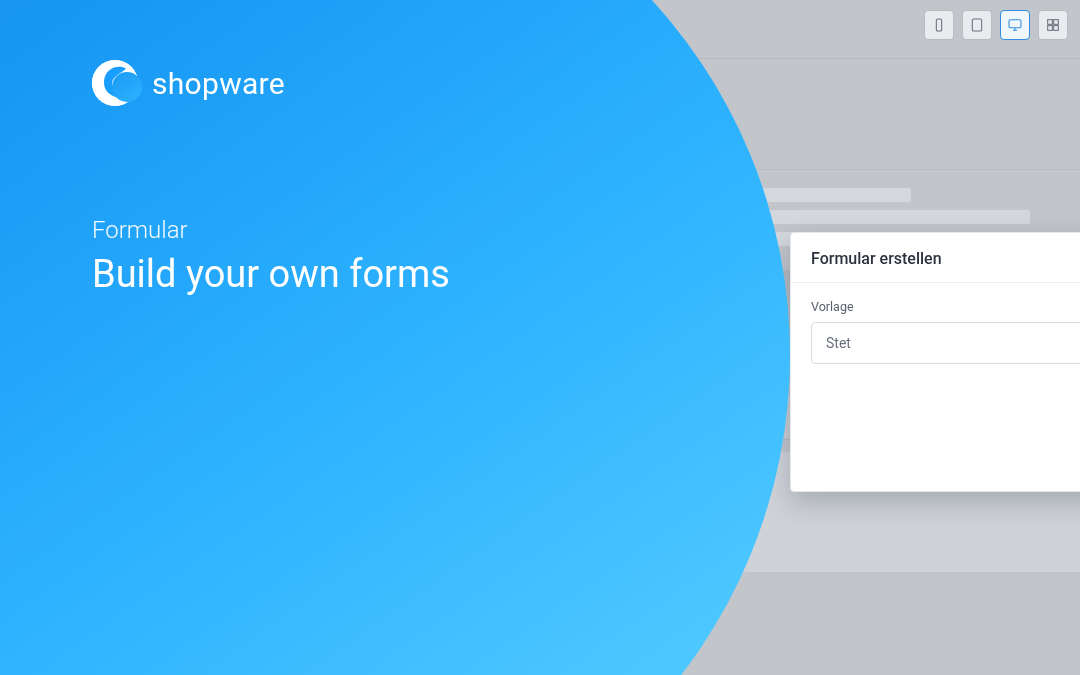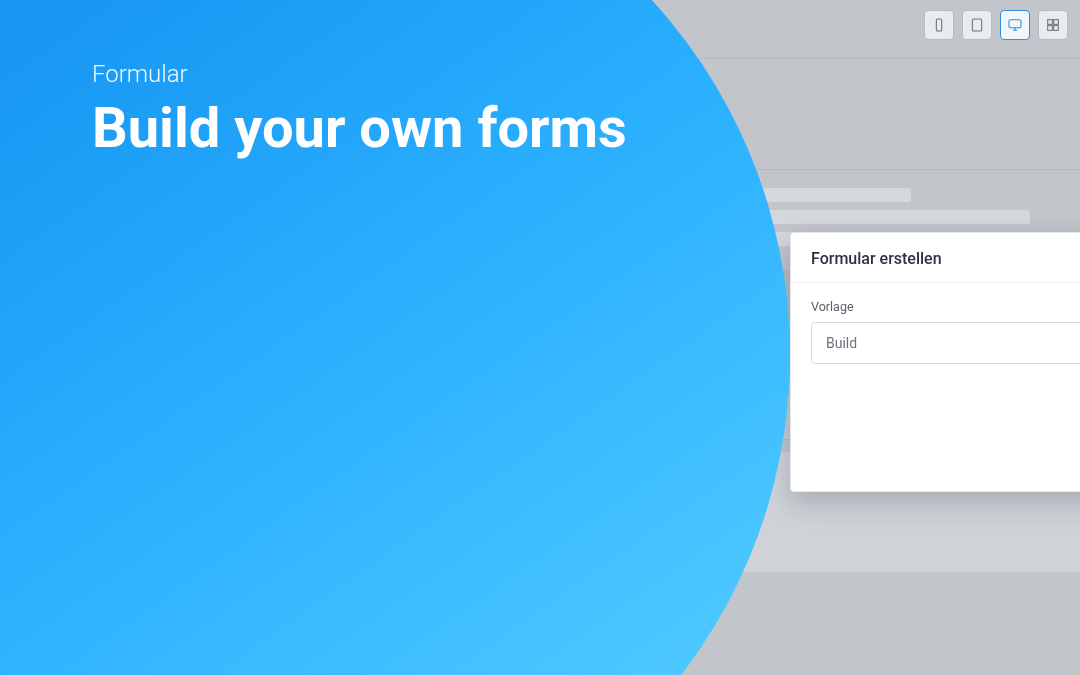--- a/index.html
+++ b/index.html
@@ -85,21 +85,21 @@
     width:46px; height:46px; border-radius:50%; background:#ffffff; position:relative;
     display:flex; align-items:center; justify-content:center;
   }
   .brand-mark::after{
     content:""; position:absolute; width:30px; height:30px; border-radius:50%;
     background:linear-gradient(145deg,#1a9bf5,#2db2ff);
     right:-4px; top:12px;
   }
   .brand-name { font-size:30px; font-weight:400; letter-spacing:0.3px; }
   .kicker { font-size:24px; font-weight:300; opacity:0.95; margin-bottom:10px; }
-  .headline { font-size:56px; font-weight:700; line-height:1.1; max-width:560px; }
+  .headline { font-size:38px; font-weight:400; line-height:1.1; max-width:560px; }
 
 </style>
 </head>
 <body>
 
 <div class="stage">
 
   <div class="app-bg">
     <div class="app-canvas">
       <div class="toolbar">
@@ -169,26 +169,35 @@
           </div>
         </div>
       </div>
     </div>
 
     <div class="modal">
       <div class="modal-header">Formular erstellen</div>
       <div class="modal-body">
         <div class="field-label">Vorlage</div>
         <div class="select">
-          <span>Build</span>
+          <span>Stet</span>
         </div>
       </div>
     </div>
   </div>
 
   <div class="blob"></div>
 
   <div class="overlay-text">
+    <div class="brand">
+      <div class="brand-mark">
+        <svg viewBox="0 0 46 46" width="46" height="46">
+          <circle cx="23" cy="23" r="23" fill="#ffffff"></circle>
+          <path d="M34 8.5 C27 4, 13 7.5, 12 21 C11 36, 28 41, 37 35 C31 35, 20 32.5, 20 24 C20 15.5, 30 13.5, 34 8.5 Z" fill="#189eff"></path>
+        </svg>
+      </div>
+      <div class="brand-name">shopware</div>
+    </div>
     <div class="kicker">Formular</div>
     <div class="headline">Build your own forms</div>
   </div>
 
 </div>
 
 </body></html>

